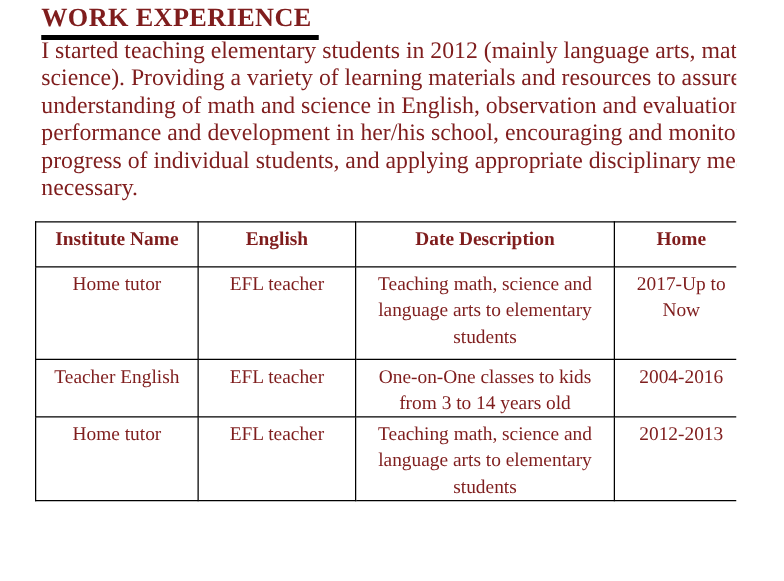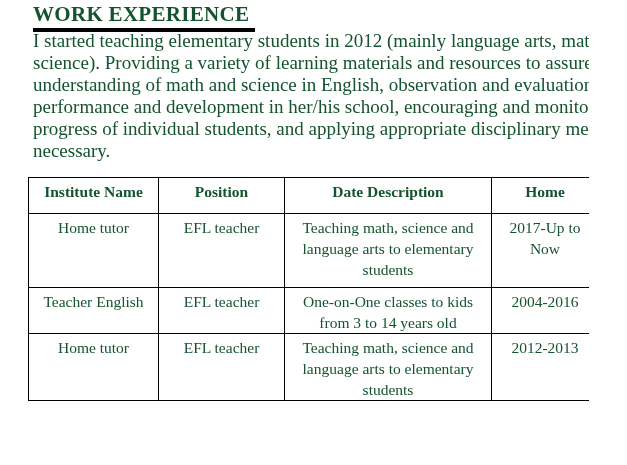--- a/index.html
+++ b/index.html
@@ -5,21 +5,21 @@
   html, body {
     margin: 0;
     padding: 0;
     background: #ffffff;
   }
   .page {
     position: relative;
     width: 589px;
     height: 465px;
     background: #ffffff;
-    color: #14532d;
+    color: #7f1d1d;
     font-family: "Liberation Serif", "DejaVu Serif", serif;
     overflow: hidden;
   }
   .section-title {
     position: absolute;
     left: 33px;
     top: 2px;
     display: inline-block;
     font-size: 21px;
     font-weight: bold;
@@ -82,21 +82,21 @@
   <table class="exp">
     <colgroup>
       <col class="c1">
         <col class="c2">
         <col class="c3">
         <col class="c4">
     </colgroup>
     <thead>
       <tr>
         <th>Institute Name</th>
-        <th>Position</th>
+        <th>English</th>
         <th>Date Description</th>
         <th>Home</th>
       </tr>
     </thead>
     <tbody>
         <tr>
     <td>Home tutor</td>
     <td>EFL teacher</td>
     <td>Teaching math, science and
 language arts to elementary

